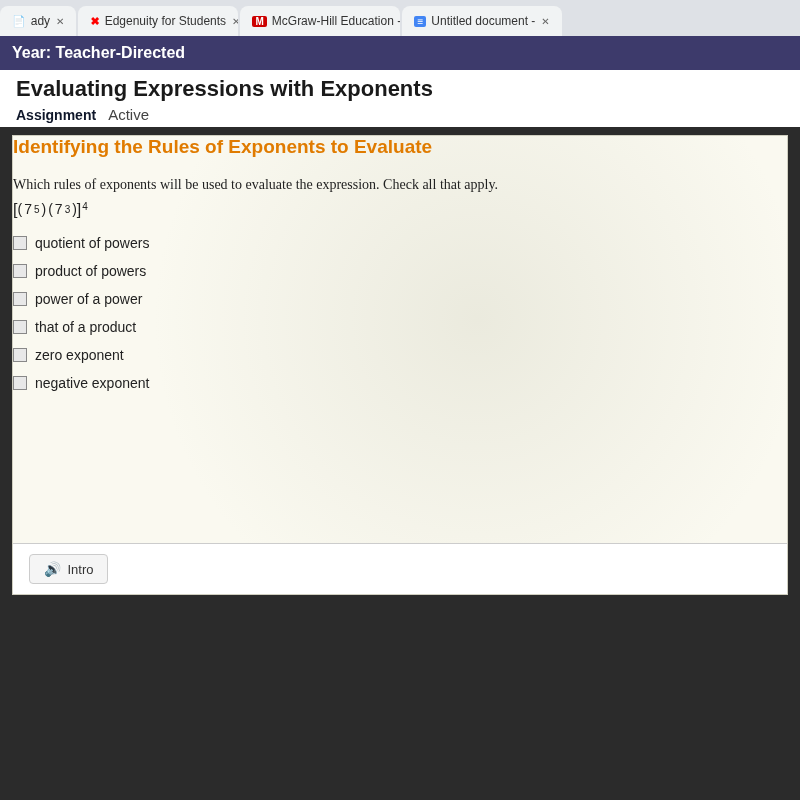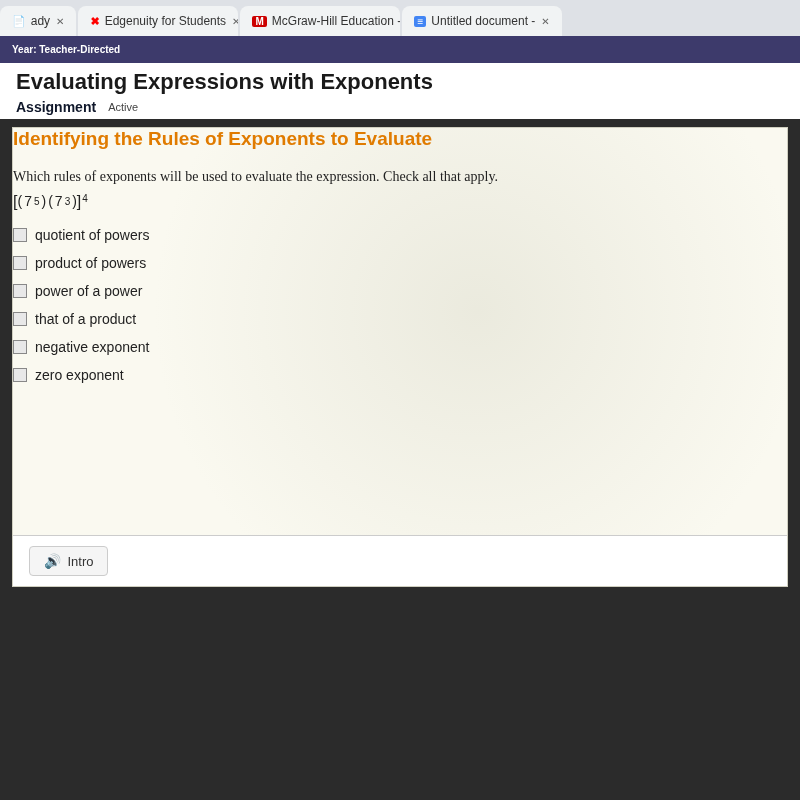--- a/index.html
+++ b/index.html
@@ -42,21 +42,21 @@
     .tab-icon {
       margin-right: 5px;
       font-size: 11px;
     }
 
     
     .nav-bar {
       background: #3d3a6b;
       padding: 8px 12px;
       color: white;
-      font-size: 10px;
+      font-size: 16px;
       font-weight: bold;
     }
 
     
     .page-title-section {
       background: #fff;
       padding: 6px 16px 4px 16px;
     }
     .page-title {
       font-size: 22px;
@@ -69,21 +69,21 @@
       align-items: center;
       gap: 12px;
     }
     .assignment-label {
       color: #0f172a;
       font-size: 14px;
       font-weight: bold;
     }
     .active-label {
       color: #444;
-      font-size: 11px;
+      font-size: 15px;
     }
 
     
     .content-card {
       margin: 8px 12px;
       border: 1px solid #d0cfc0;
       background: #faf9f0;
       background-image: radial-gradient(circle at 60% 40%, rgba(200,200,180,0.3) 0%, transparent 60%);
       min-height: 460px;
       position: relative;
@@ -252,25 +252,25 @@
     <div class="checkbox-item">
       <span class="checkbox-box"></span>
       <span>power of a power</span>
     </div>
     <div class="checkbox-item">
       <span class="checkbox-box"></span>
       <span>that of a product</span>
     </div>
     <div class="checkbox-item">
       <span class="checkbox-box"></span>
+      <span>zero exponent</span>
+    </div>
+    <div class="checkbox-item">
+      <span class="checkbox-box"></span>
       <span>negative exponent</span>
-    </div>
-    <div class="checkbox-item">
-      <span class="checkbox-box"></span>
-      <span>zero exponent</span>
     </div>
   </div>
 
   <div class="footer-bar">
     <button class="intro-btn">
       <span class="speaker-icon">🔊</span>
       <span>Intro</span>
     </button>
   </div>
 </div>

